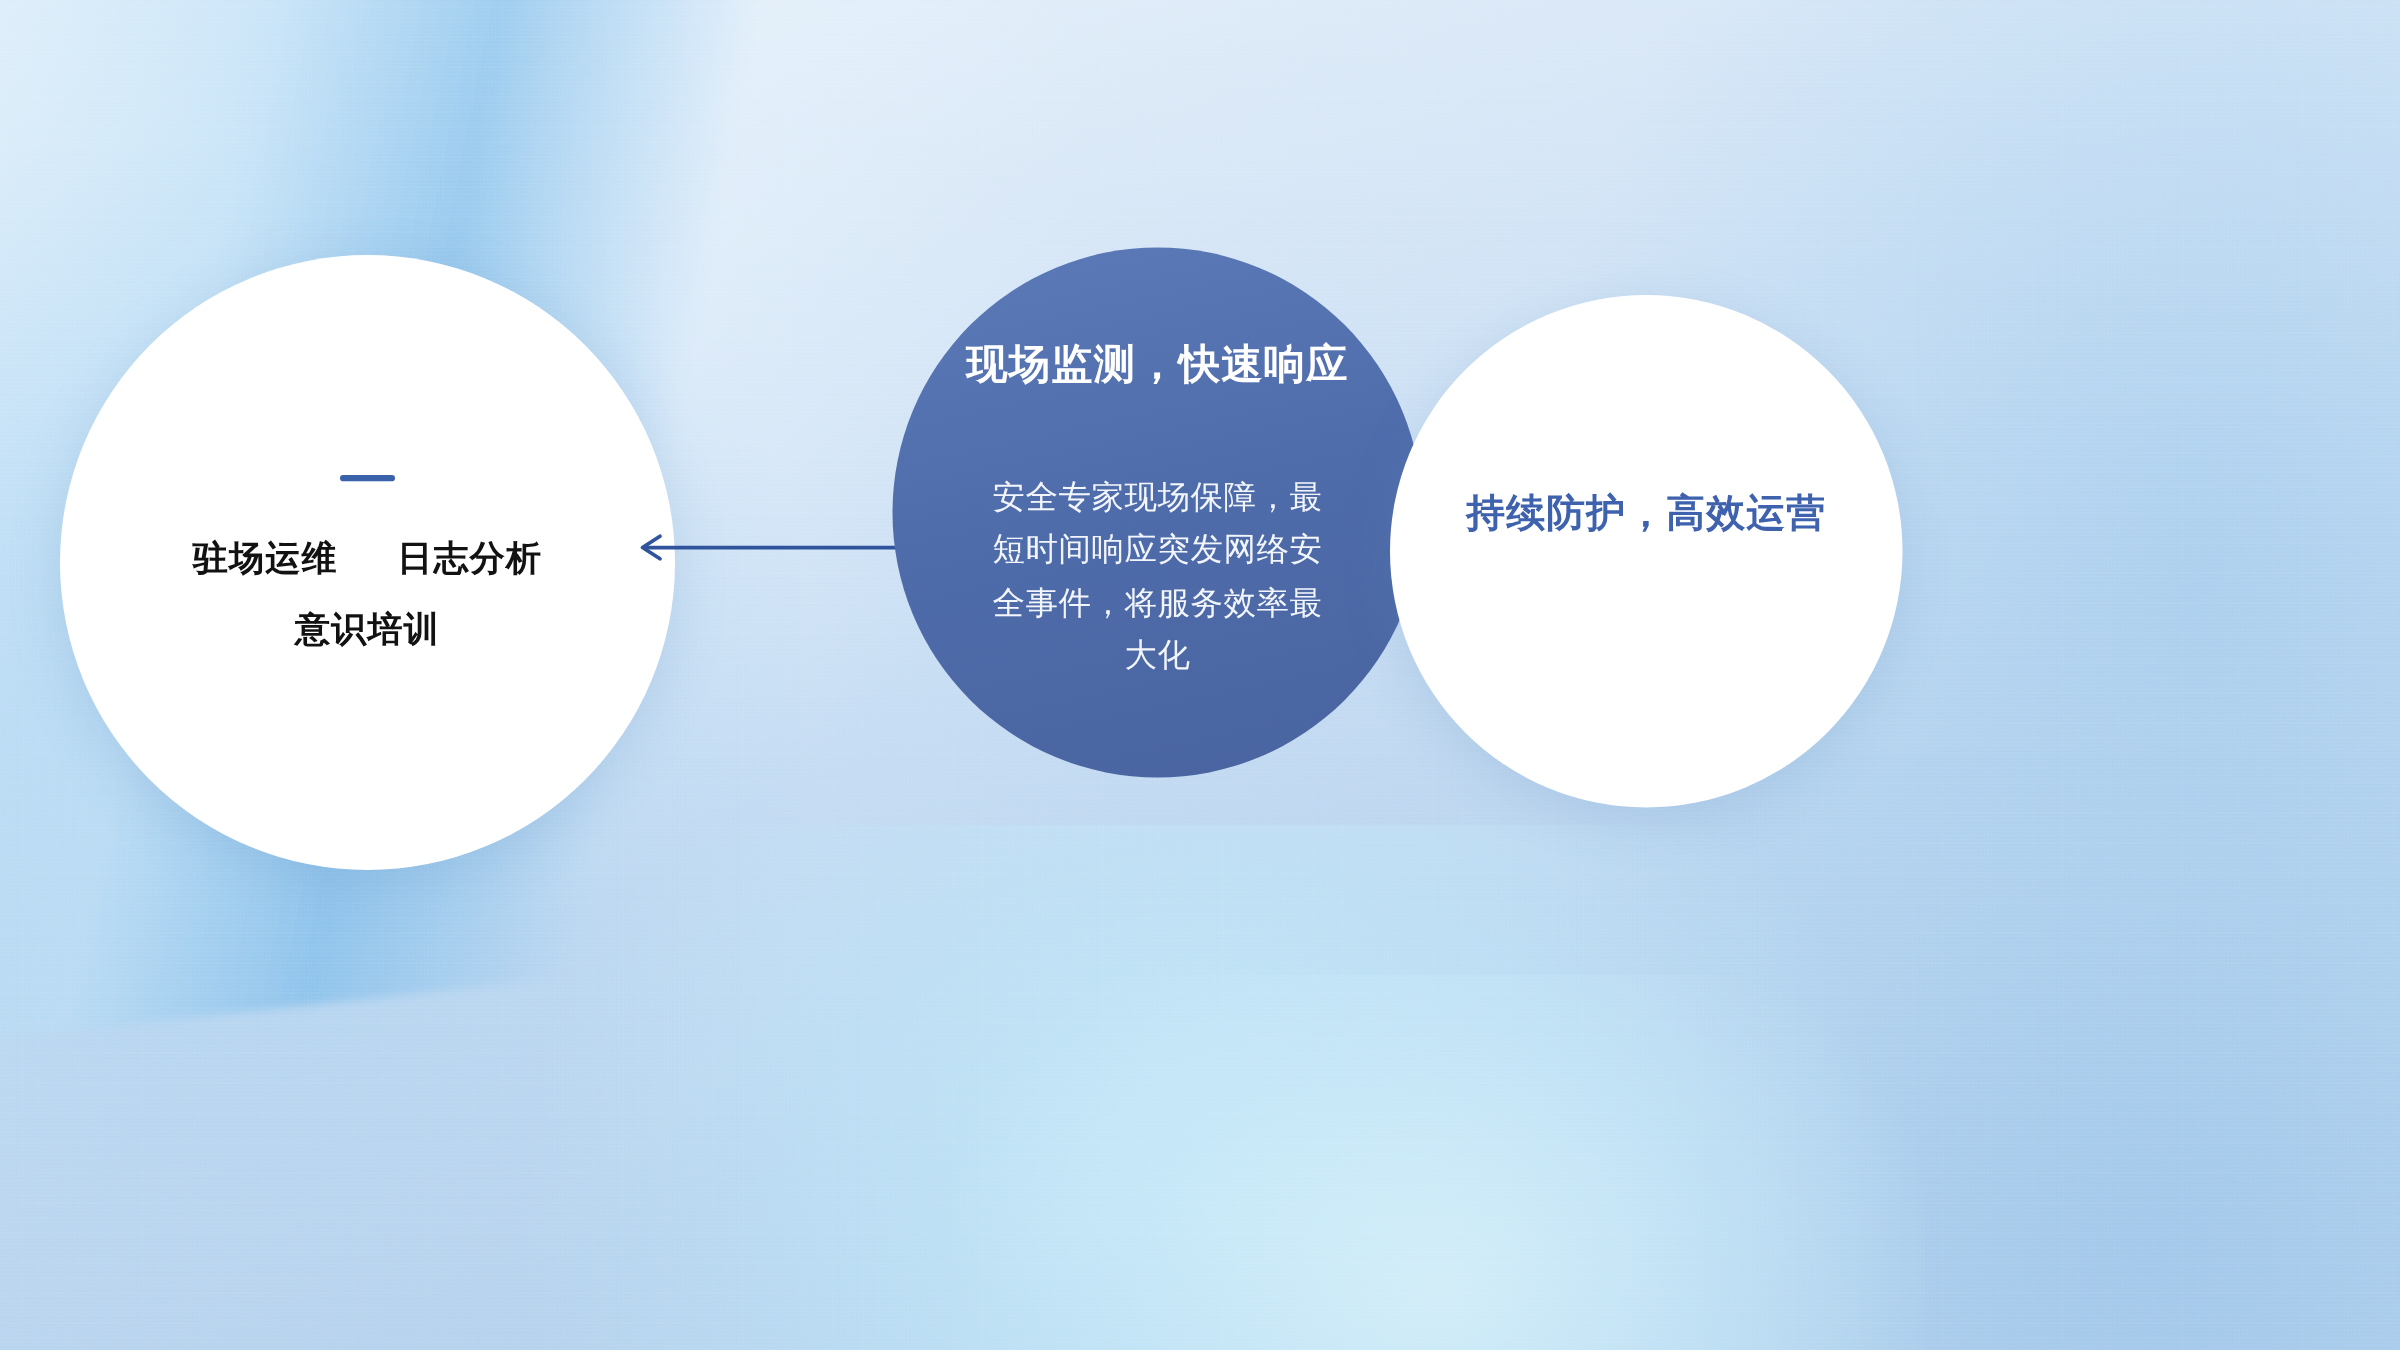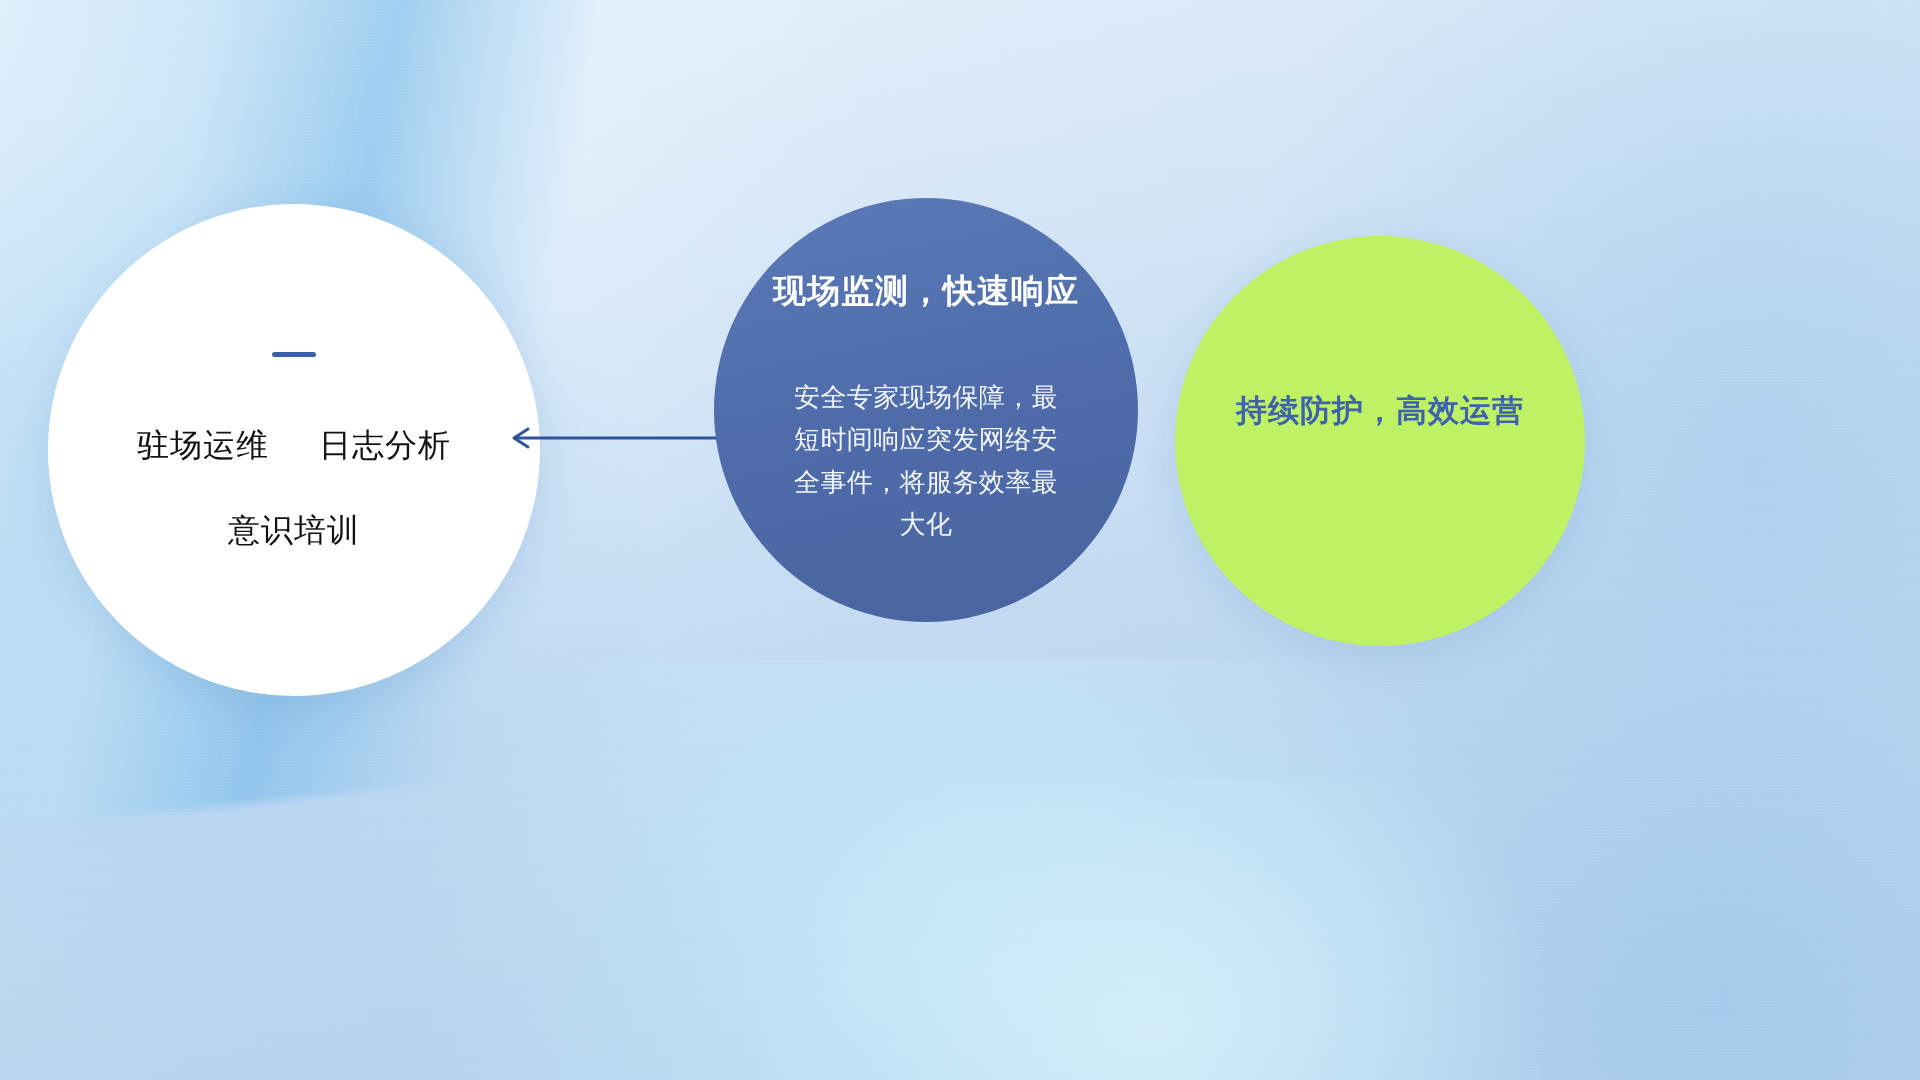--- a/index.html
+++ b/index.html
@@ -75,26 +75,25 @@
     left:48px; top:204px; width:492px; height:492px;
     background:#ffffff;
     box-shadow:0 10px 42px rgba(97,140,190,.22);
   }
   #circle-left .rule{
     width:44px; height:5px; border-radius:3px;
     background:#3a62ab;
     margin-bottom:46px;
   }
   .kw-row{
-    font-size:32px; font-weight:normal; color:#121212;
+    font-size:28px; font-weight:bold; color:#121212;
     letter-spacing:1px;
     line-height:1.15;
     white-space:nowrap;
     margin-bottom:24px;
-    margin-top:24px;
   }
   .kw-row:last-child{ margin-bottom:0;text-align:center; }
   .kw-gap{ display:inline-block; width:30px; }
 
   
   #circle-mid{
     left:714px; top:198px; width:424px; height:424px;
     background:linear-gradient(168deg,#5d7ab8 0%,#4f6cab 45%,#49649f 100%);
     z-index:3;
   }
@@ -103,22 +102,22 @@
     letter-spacing:1px; white-space:nowrap;
     margin-bottom:62px; margin-top:-6px;
   }
   #circle-mid .c-body{
     font-size:26px; color:#f2f6fc; line-height:1.62;
     width:290px; letter-spacing:.4px;
   }
 
   
   #circle-right{
-    left:1175px; top:236px; width:410px; height:410px;
-    background:#bef264;
+    left:1112px; top:236px; width:410px; height:410px;
+    background:#ffffff;
     box-shadow:0 10px 40px rgba(97,140,190,.20);
     z-index:4;
   }
   #circle-right .c-title{
     font-size:31px; font-weight:bold; color:#3f62ae;
     letter-spacing:1px; white-space:nowrap;
     margin-bottom:56px; margin-top:-4px;
   }
   #circle-right .c-body{
     font-size:25.5px; color:#17181b; line-height:1.62;

